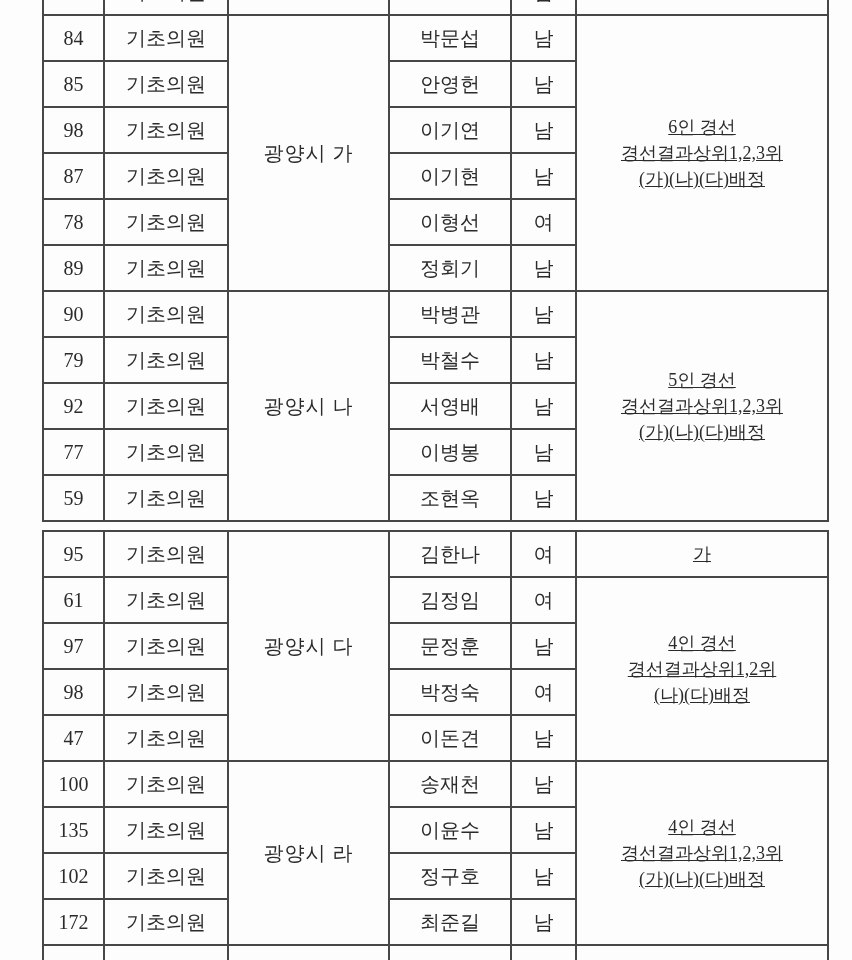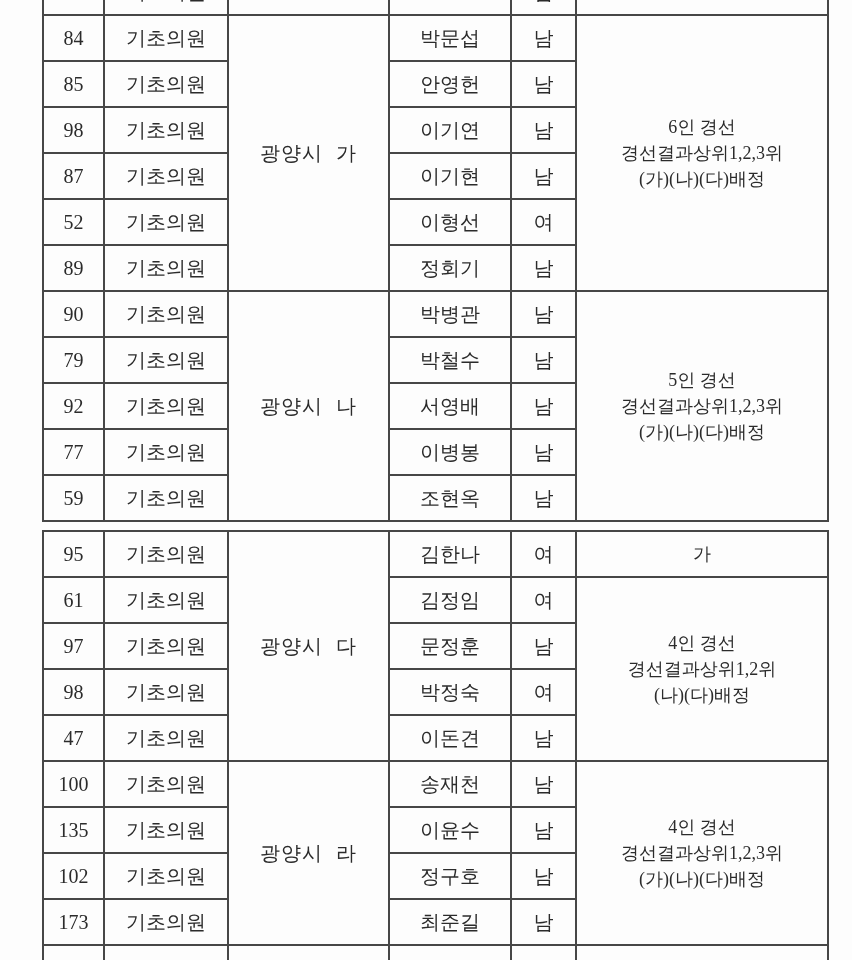--- a/index.html
+++ b/index.html
@@ -28,22 +28,23 @@
     vertical-align: middle;
     font-size: 20px;
     padding: 0;
     background: #fdfdfd;
     overflow: hidden;
   }
   .tbl td.note-cell {
     font-size: 18px;
     line-height: 1.45;
     white-space: pre-line;
-  }
-  .tbl td.district-cell { letter-spacing: 1px; font-family: Liberation Mono, monospace; }
+    text-decoration: underline;
+  }
+  .tbl td.district-cell { letter-spacing: 1px; }
 </style>
 </head>
 <body>
 
 <div class="page">
   <table class="tbl" id="block-a">
     <colgroup>
       <col style="width:61px">
         <col style="width:124px">
         <col style="width:161px">
@@ -82,21 +83,21 @@
           <td>이기연</td>
           <td>남</td>
         </tr>
         <tr>
           <td>87</td>
           <td>기초의원</td>
           <td>이기현</td>
           <td>남</td>
         </tr>
         <tr>
-          <td>52</td>
+          <td>78</td>
           <td>기초의원</td>
           <td>이형선</td>
           <td>여</td>
         </tr>
         <tr>
           <td>89</td>
           <td>기초의원</td>
           <td>정회기</td>
           <td>남</td>
         </tr>
@@ -198,21 +199,21 @@
           <td>이윤수</td>
           <td>남</td>
         </tr>
         <tr>
           <td>102</td>
           <td>기초의원</td>
           <td>정구호</td>
           <td>남</td>
         </tr>
         <tr>
-          <td>173</td>
+          <td>172</td>
           <td>기초의원</td>
           <td>최준길</td>
           <td>남</td>
         </tr>
         <tr>
           <td>104</td>
           <td>기초의원</td>
           <td class="district-cell" rowspan="1"></td>
           <td></td>
           <td></td>

